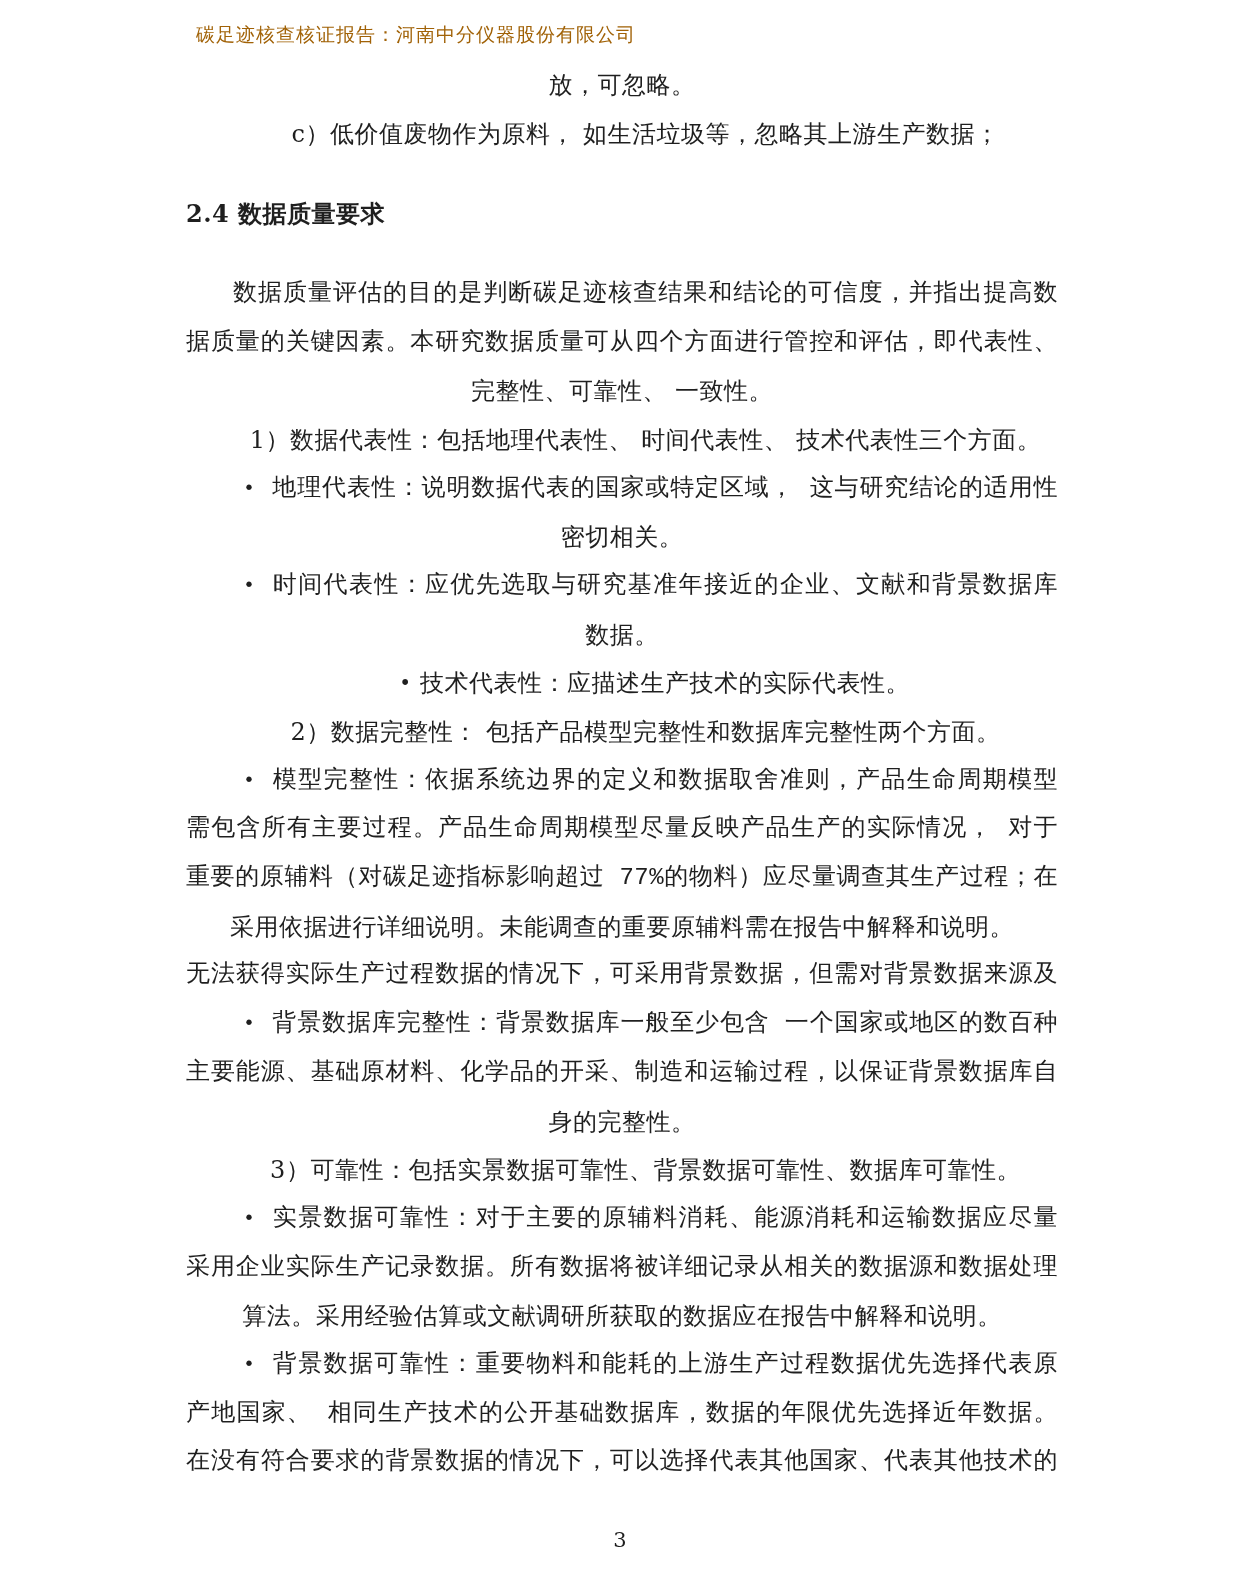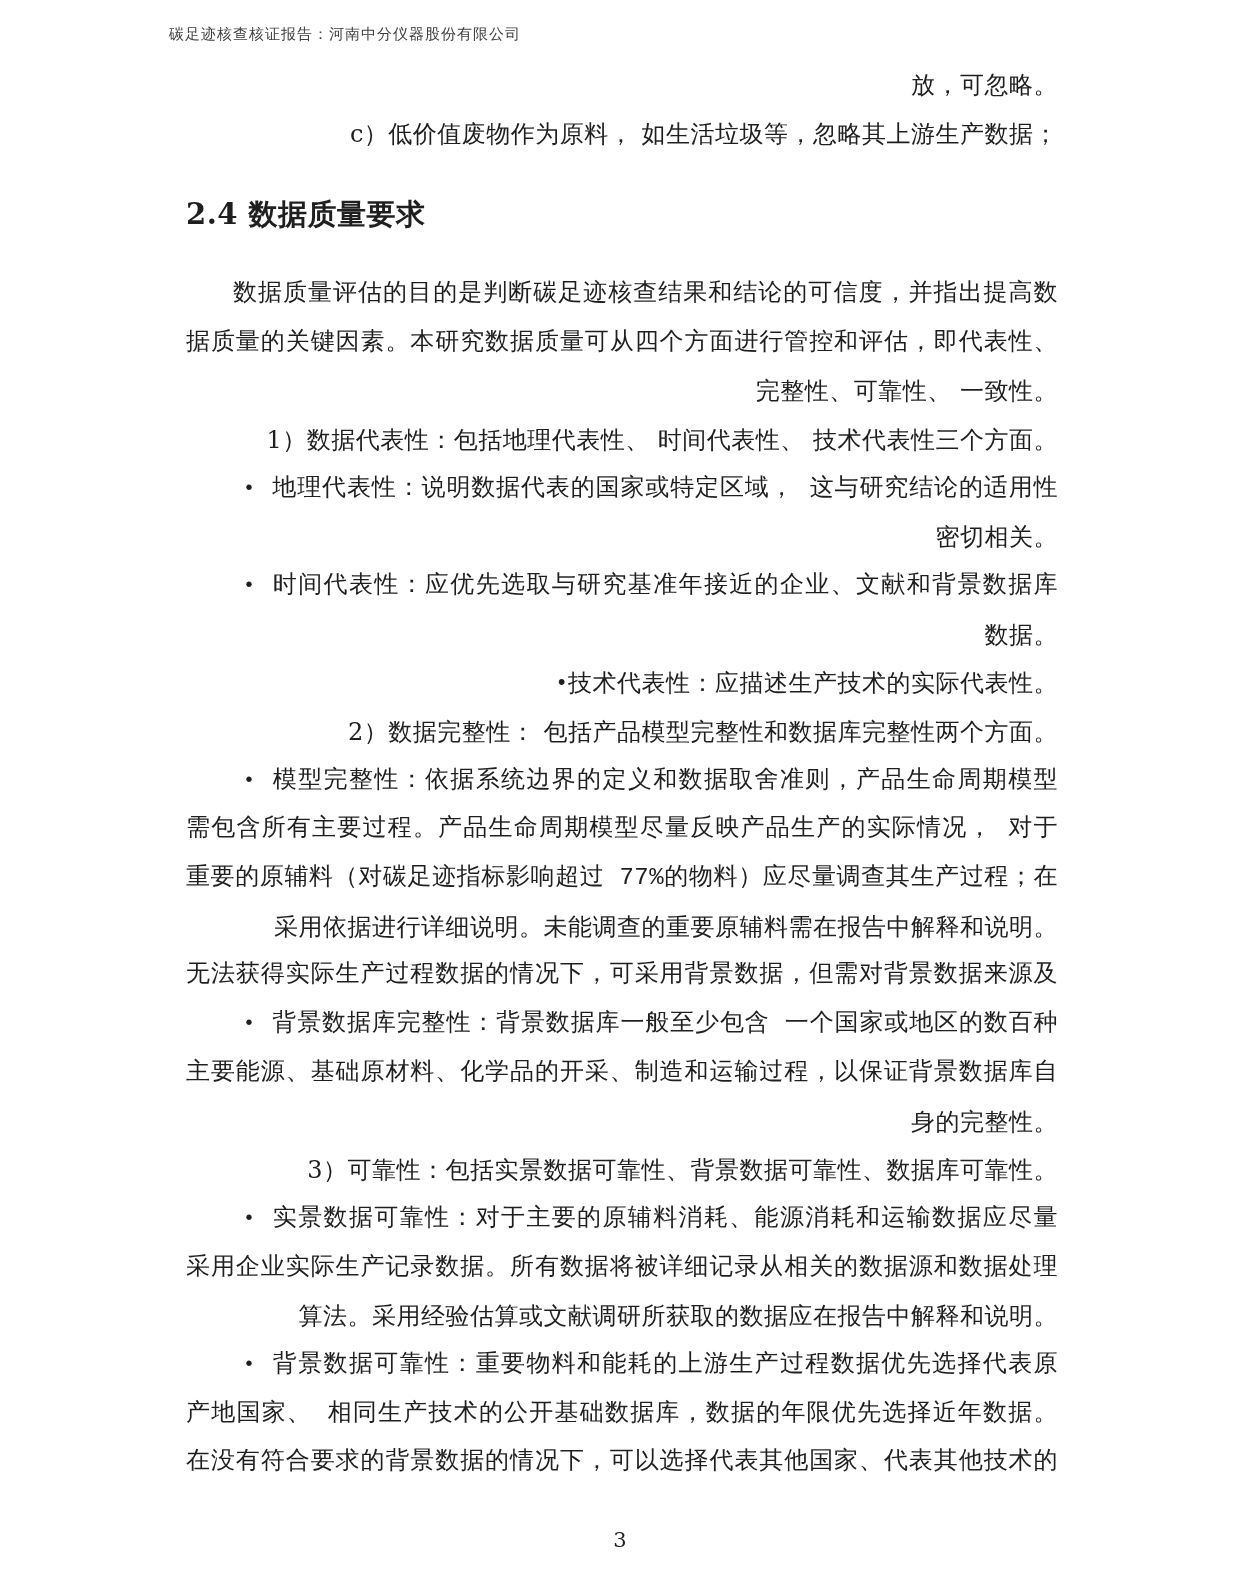--- a/index.html
+++ b/index.html
@@ -11,59 +11,59 @@
     position: relative;
     width: 1240px;
     height: 1578px;
     background: #ffffff;
     font-family: "DejaVu Serif", "Liberation Serif", serif;
     color: #1f1f1f;
     overflow: hidden;
   }
   .page-header {
     position: absolute;
-    left: 169px;
+    left: 196px;
     top: 22px;
-    font-size: 15px;
+    font-size: 19px;
     line-height: 24px;
     letter-spacing: 1px;
-    color: #404040;
+    color: #a16207;
   }
   .content {
     position: absolute;
     left: 186px;
     top: 61px;
     width: 872px;
   }
   .line {
     font-size: 24px;
     line-height: 48.7px;
     height: 48.7px;
     letter-spacing: 0.5px;
-    text-align: right;
+    text-align: center;
   }
   .line.just {
     text-align: justify;
     text-align-last: justify;
     font-family: Liberation Mono, monospace;
   }
   .line.ind {
     padding-left: 47px;
   }
   .line.bul {
     padding-left: 57px;
   }
   .bullet {
     display: inline-block;
     width: 29px;
     font-size: 20px;
     vertical-align: 1px;
   }
   .section-heading {
-    font-size: 29px;
+    font-size: 24px;
     font-weight: bold;
     line-height: 48.6px;
     height: 48.6px;
     margin-top: 31.5px;
     margin-bottom: 31.4px;
     letter-spacing: 0.5px;
   }
   .page-number {
     position: absolute;
     left: 0;

